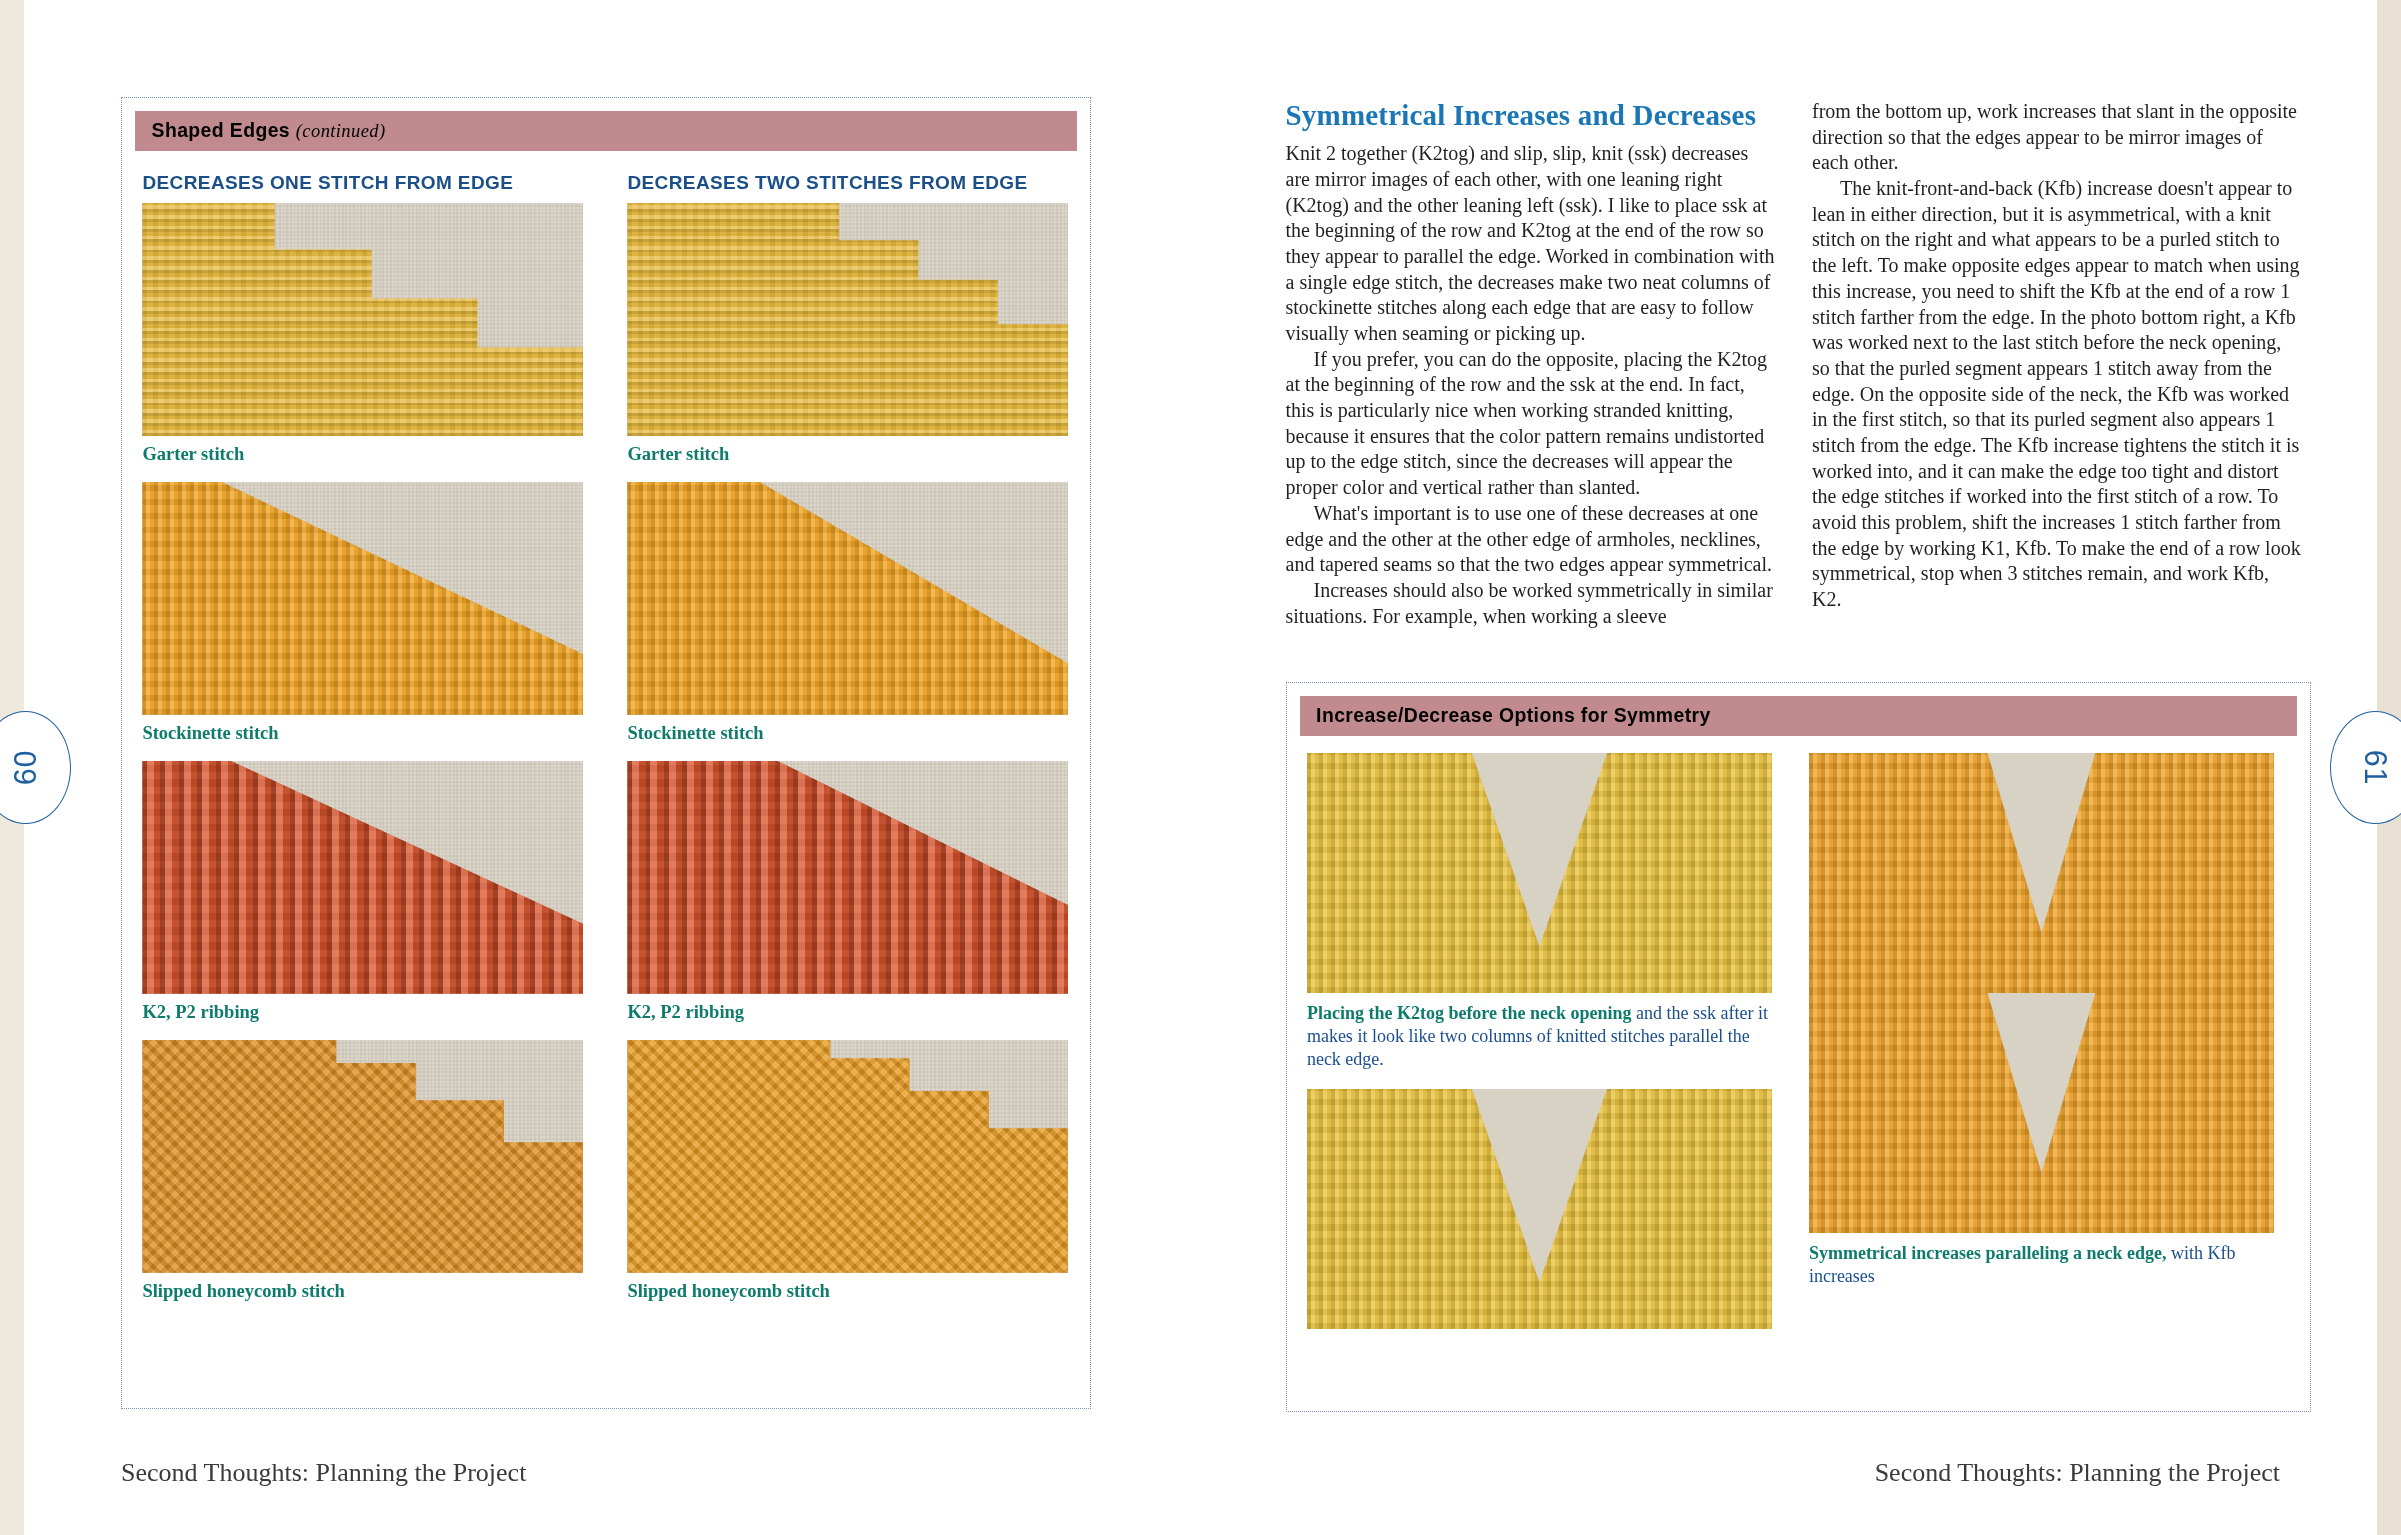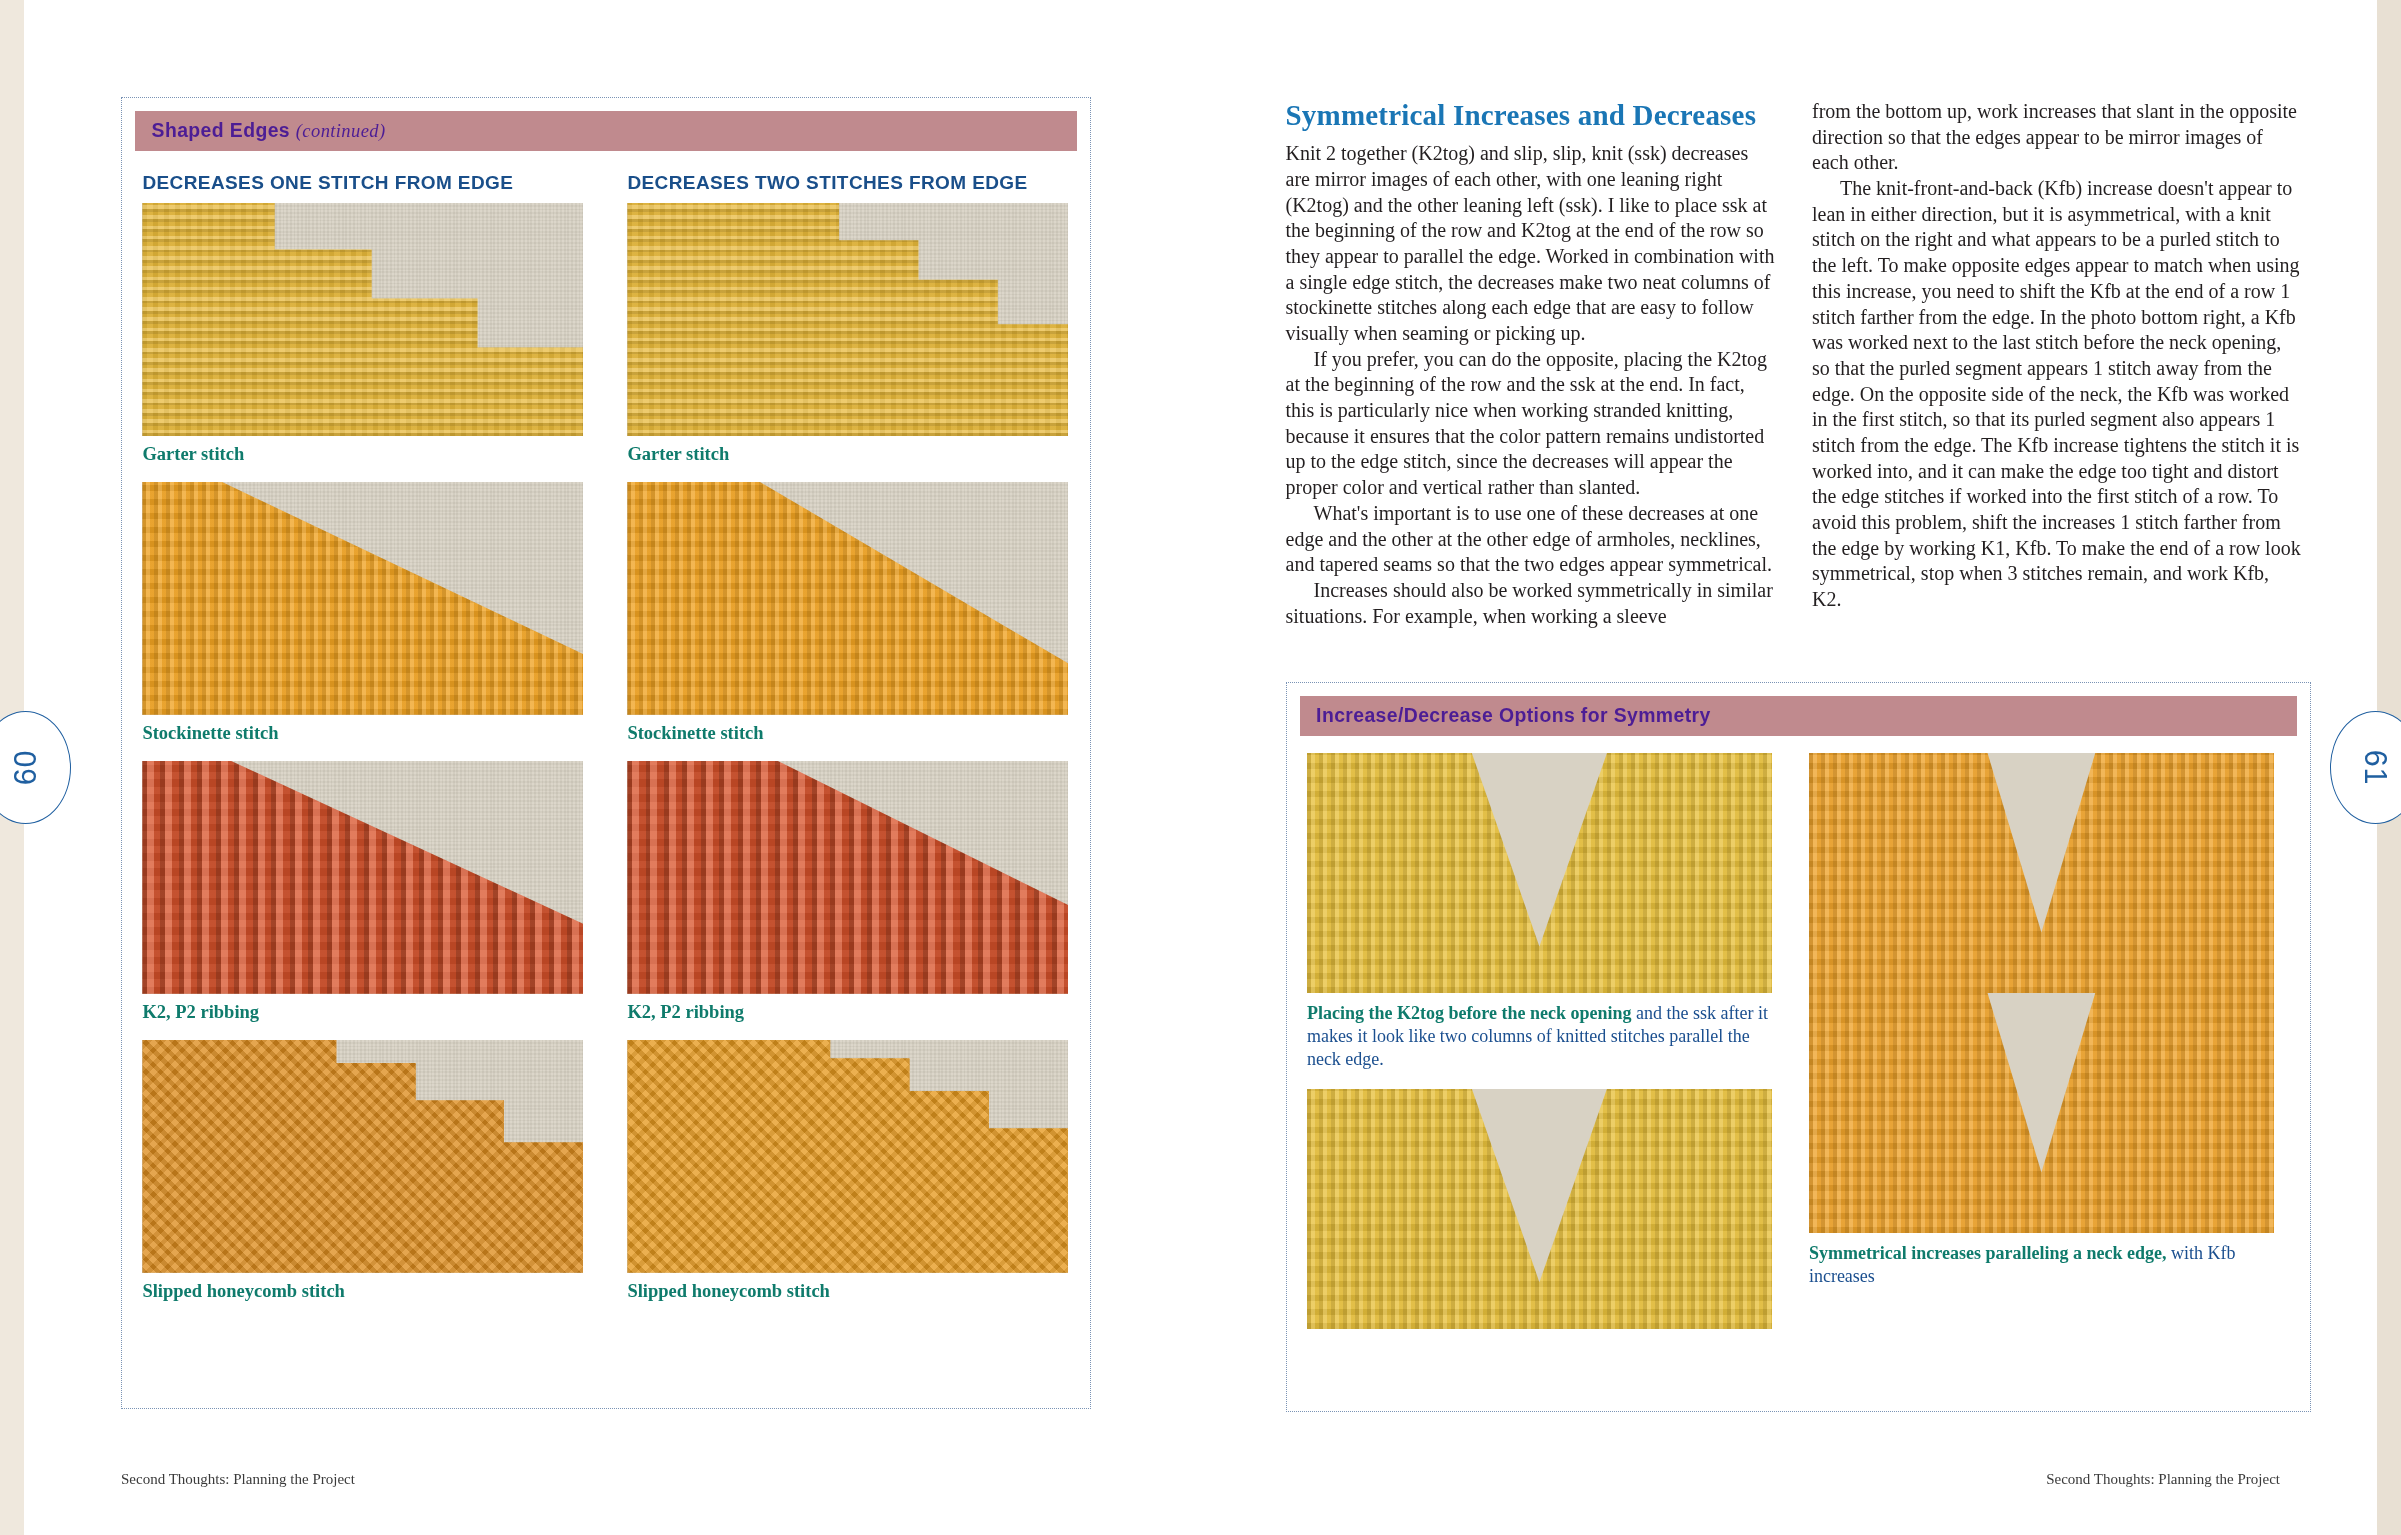--- a/index.html
+++ b/index.html
@@ -70,21 +70,21 @@
 
   
   .framed {
     border: 1.8px dotted #7a93b5;
     background: #ffffff;
     box-sizing: border-box;
     padding: 13px;
   }
   .band {
     background: #c08a8e;
-    color: #4c1d95;
+    color: #000000;
     font-family: "Liberation Sans", sans-serif;
     font-weight: bold;
     font-size: 19.4px;
     letter-spacing: 0.4px;
     padding: 8.3px 14.8px 9.2px 16.6px;
     box-sizing: border-box;
   }
   .band .cont {
     font-weight: normal;
     font-style: italic;
@@ -233,21 +233,21 @@
     background: #d8d2c4;
     clip-path: polygon(0 0, 100% 0, 50% 100%);
   }
   .vneck.narrow { width: 111px; height: 185px; }
 
   
   .footer {
     position: absolute;
     bottom: 48px;
     font-family: "Liberation Serif", serif;
-    font-size: 15px;
+    font-size: 26px;
     color: #3a3a3a;
   }
   .footer.left  { left: 97px; }
   .footer.right { right: 97px; }
 </style>
 </head>
 <body>
 
 <div class="edge-strip left"></div>
 <div class="edge-strip right"></div>

